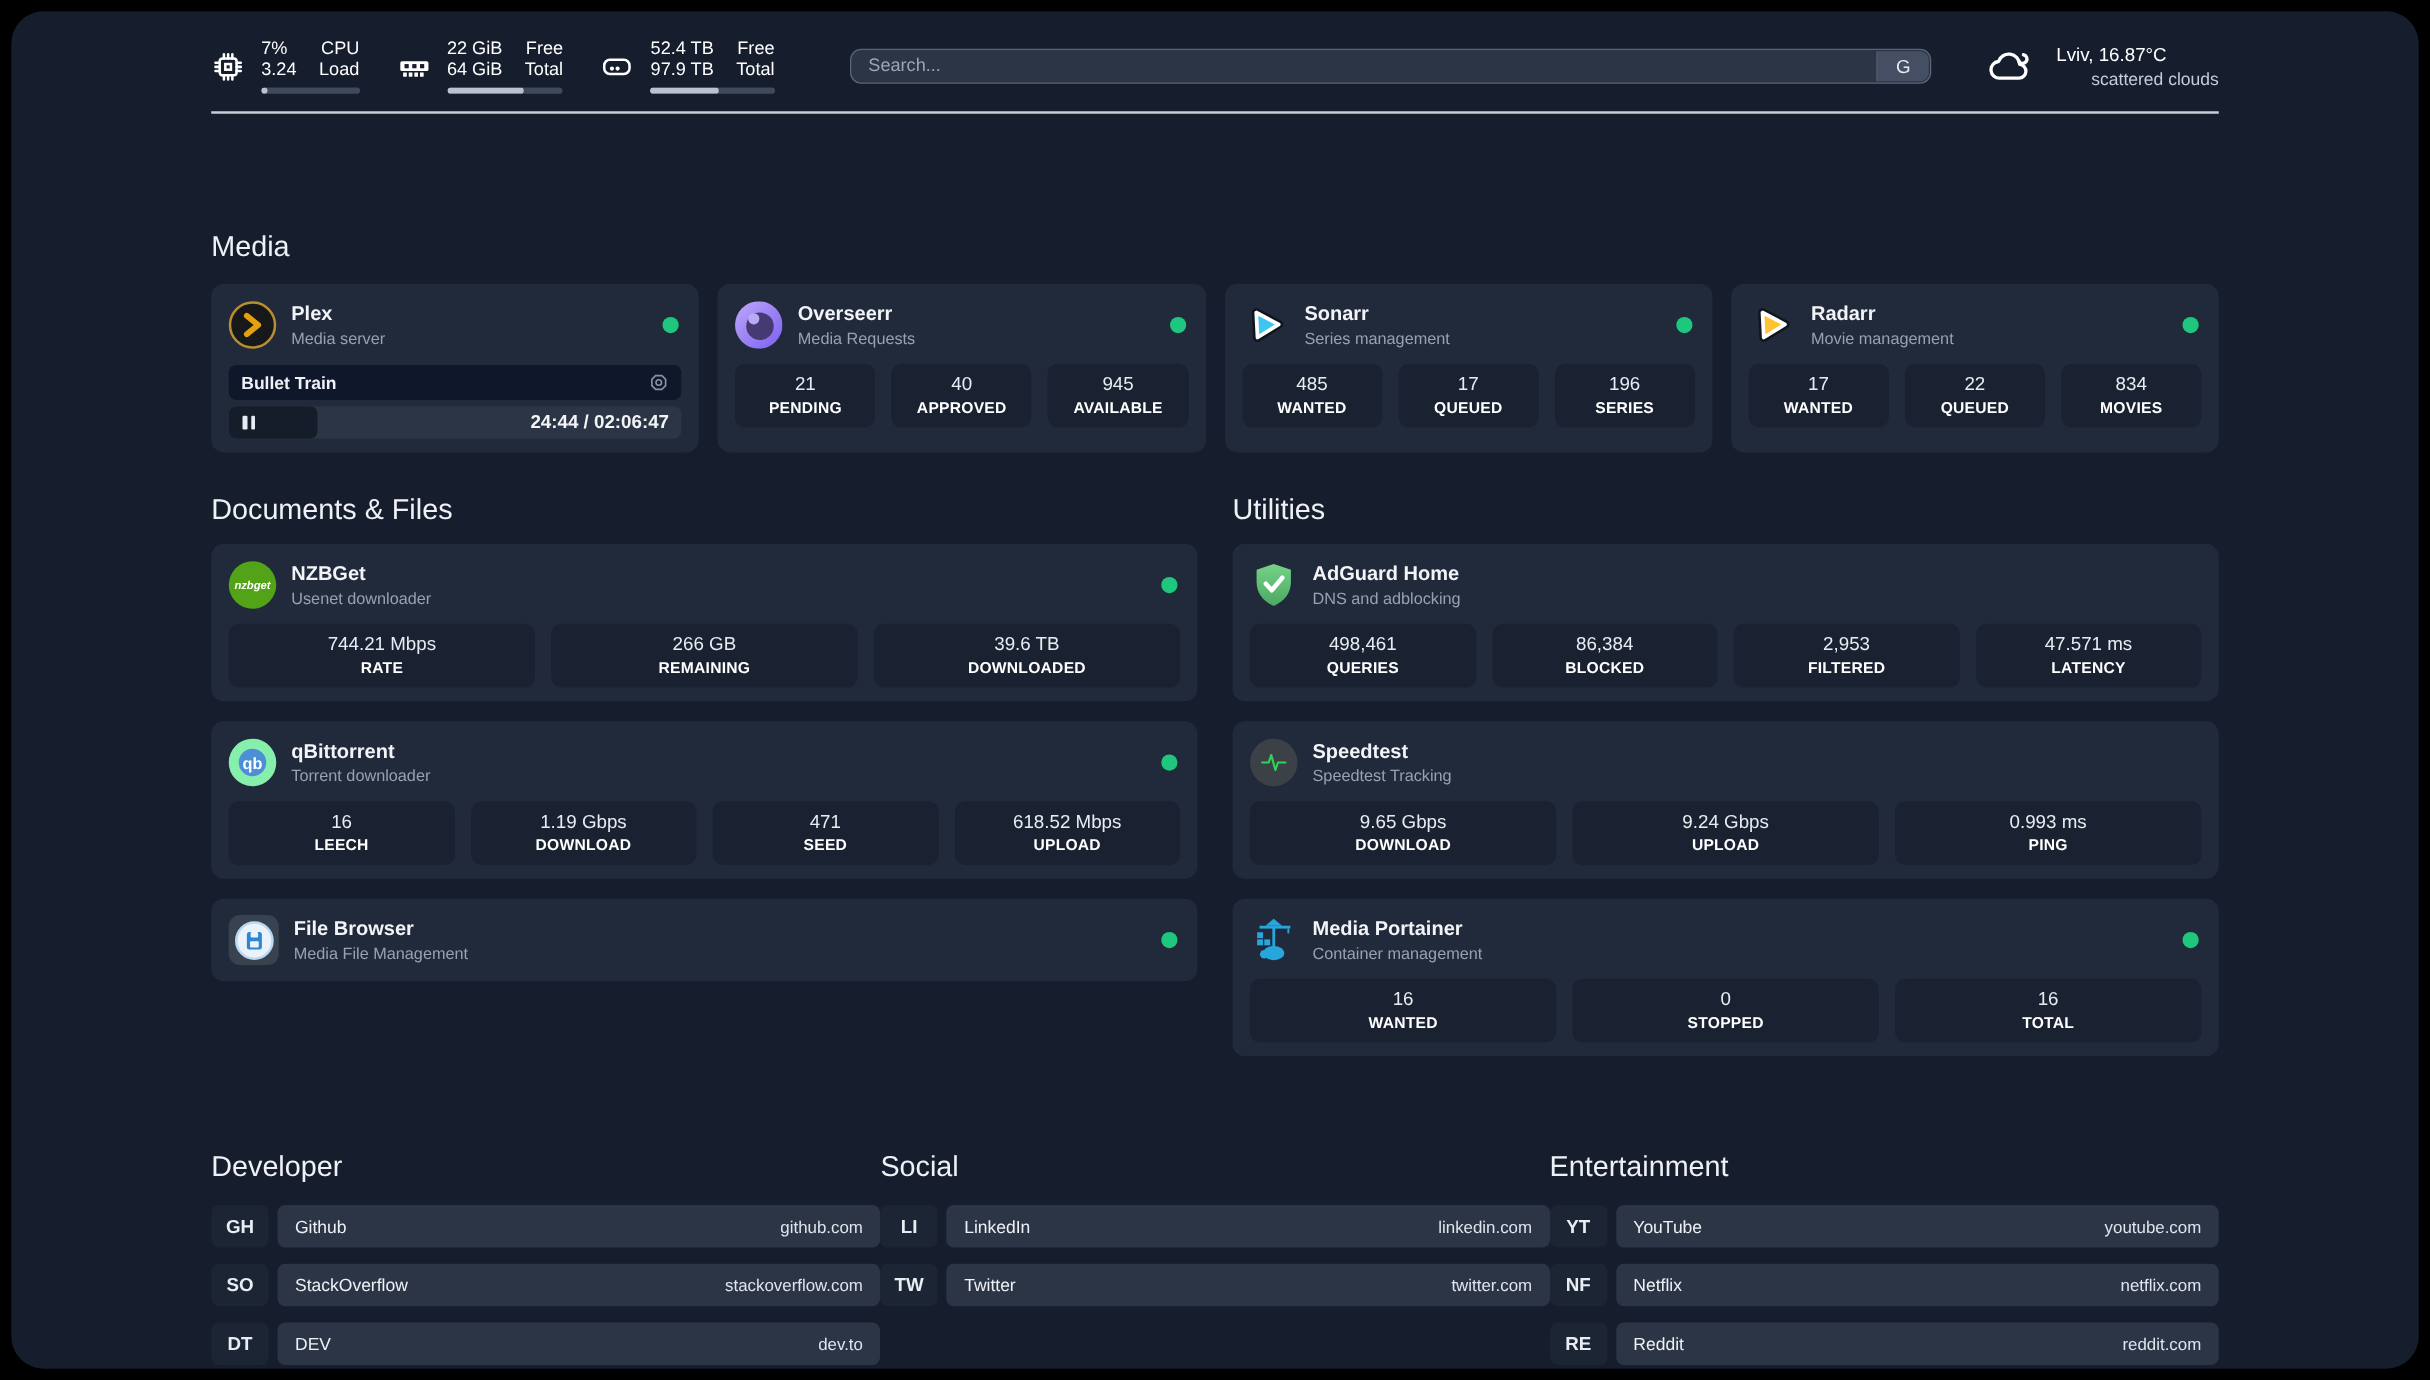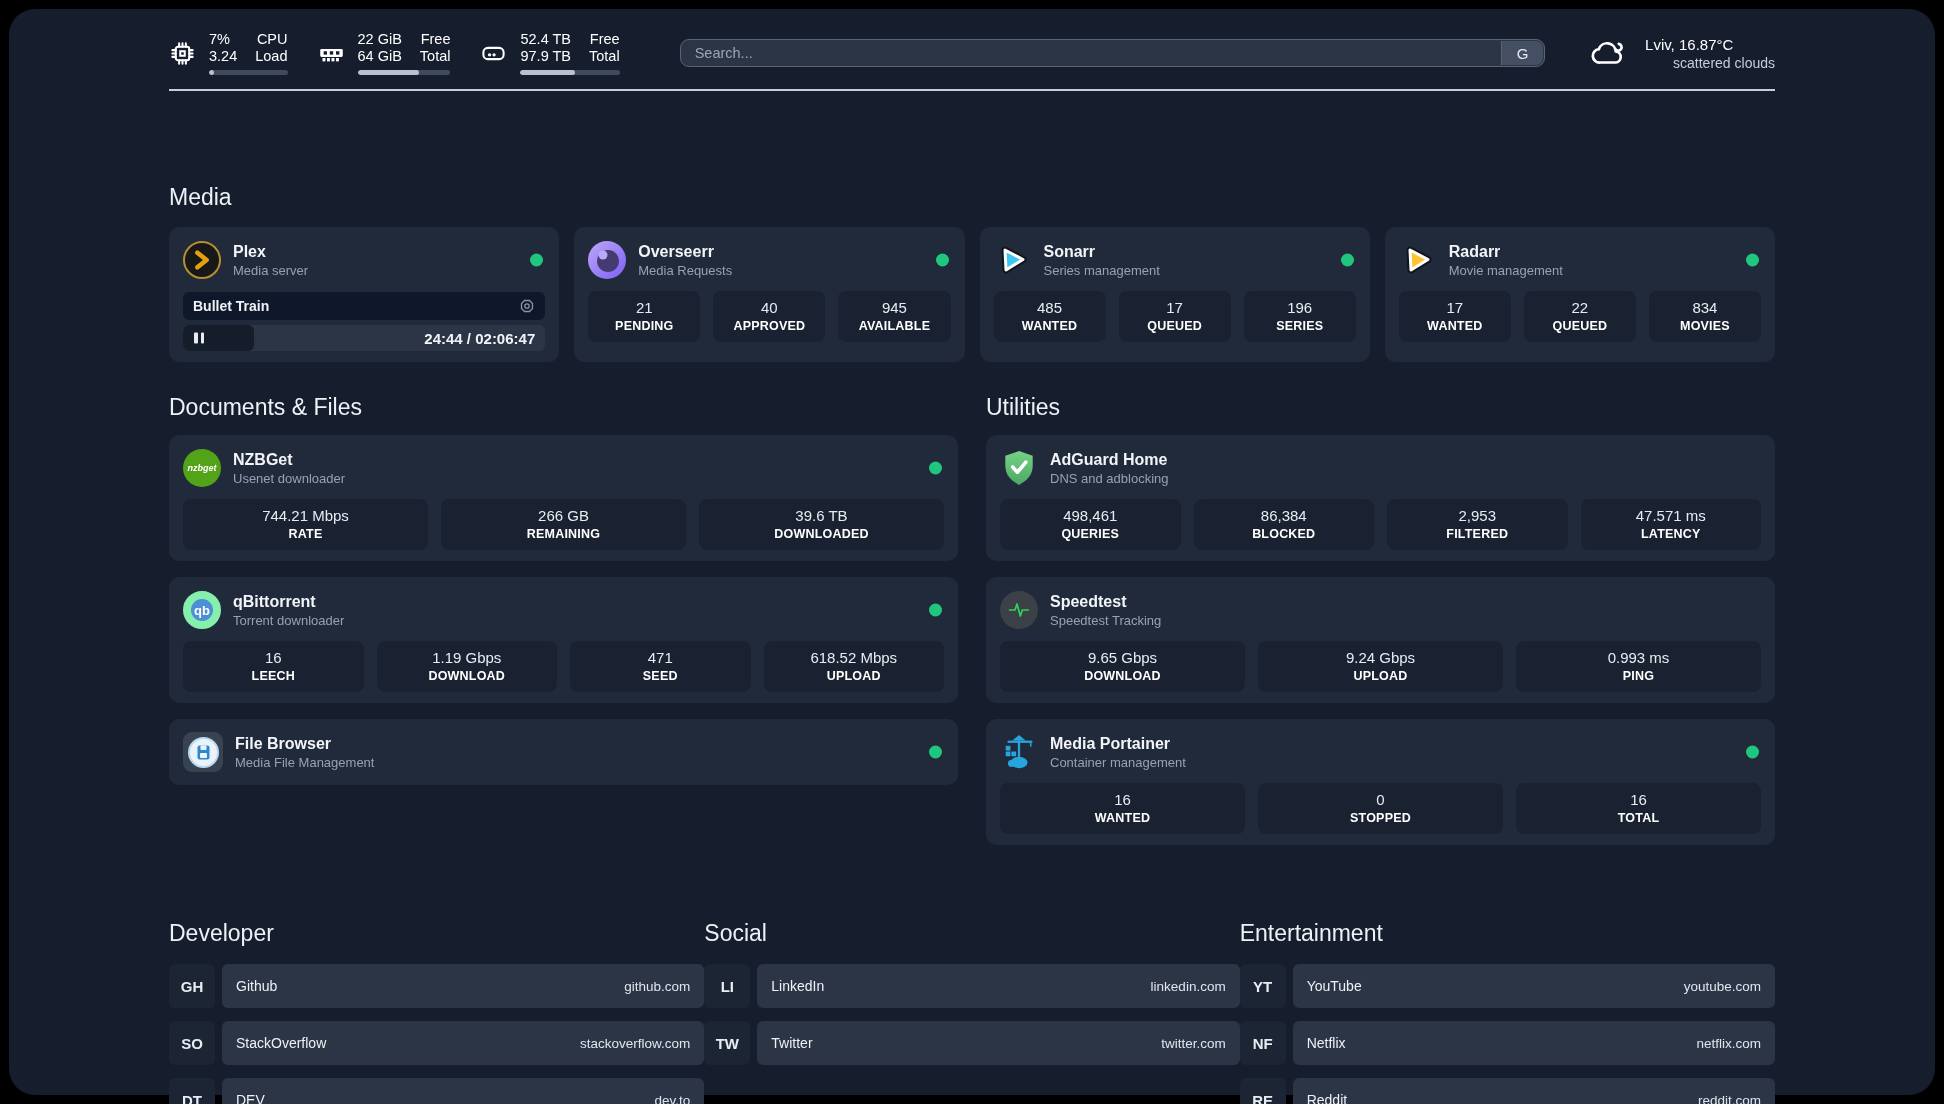--- a/index.html
+++ b/index.html
@@ -81,21 +81,21 @@
           font-size:15px; font-weight:700; color:#f2f4f8; }
 
   
   .two-col { display:grid; grid-template-columns:1fr 1fr; gap:28px; margin-top:31px; }
   .two-col h2 { margin-bottom:14px; }
   .col .card { margin-bottom:16px; }
 
   
   .links-row { display:grid; grid-template-columns:1fr 1fr 1fr; margin-top:58px; }
   .links-row h2 { margin-bottom:17px; }
-  .link-row { display:flex; gap:7px; margin-bottom:13px; height:44px; cursor:pointer; }
+  .link-row { display:flex; gap:7px; margin-bottom:13px; height:34px; cursor:pointer; }
   .badge { width:46px; background:#1c2534; border-radius:6px; display:flex; align-items:center;
            justify-content:center; font-size:15px; font-weight:600; color:#e8edf3; flex:0 0 auto; }
   .bar { flex:1; background:#2b3546; border-radius:6px; display:flex; align-items:center;
          justify-content:space-between; padding:4px 14px; }
   .link-name { font-size:14px; color:#eef1f5; }
   .link-url { font-size:13.5px; color:#dfe5ee; }
 </style>
 </head>
 <body>
 

